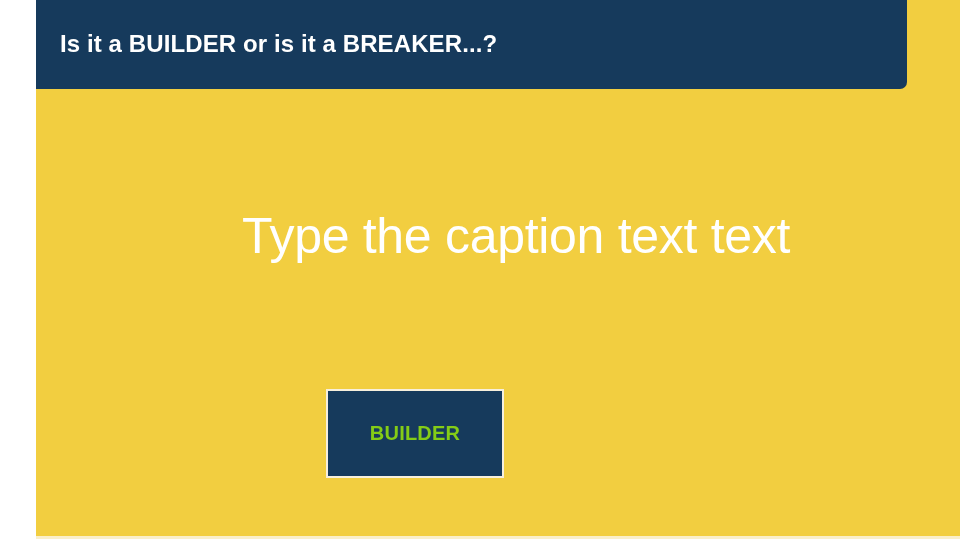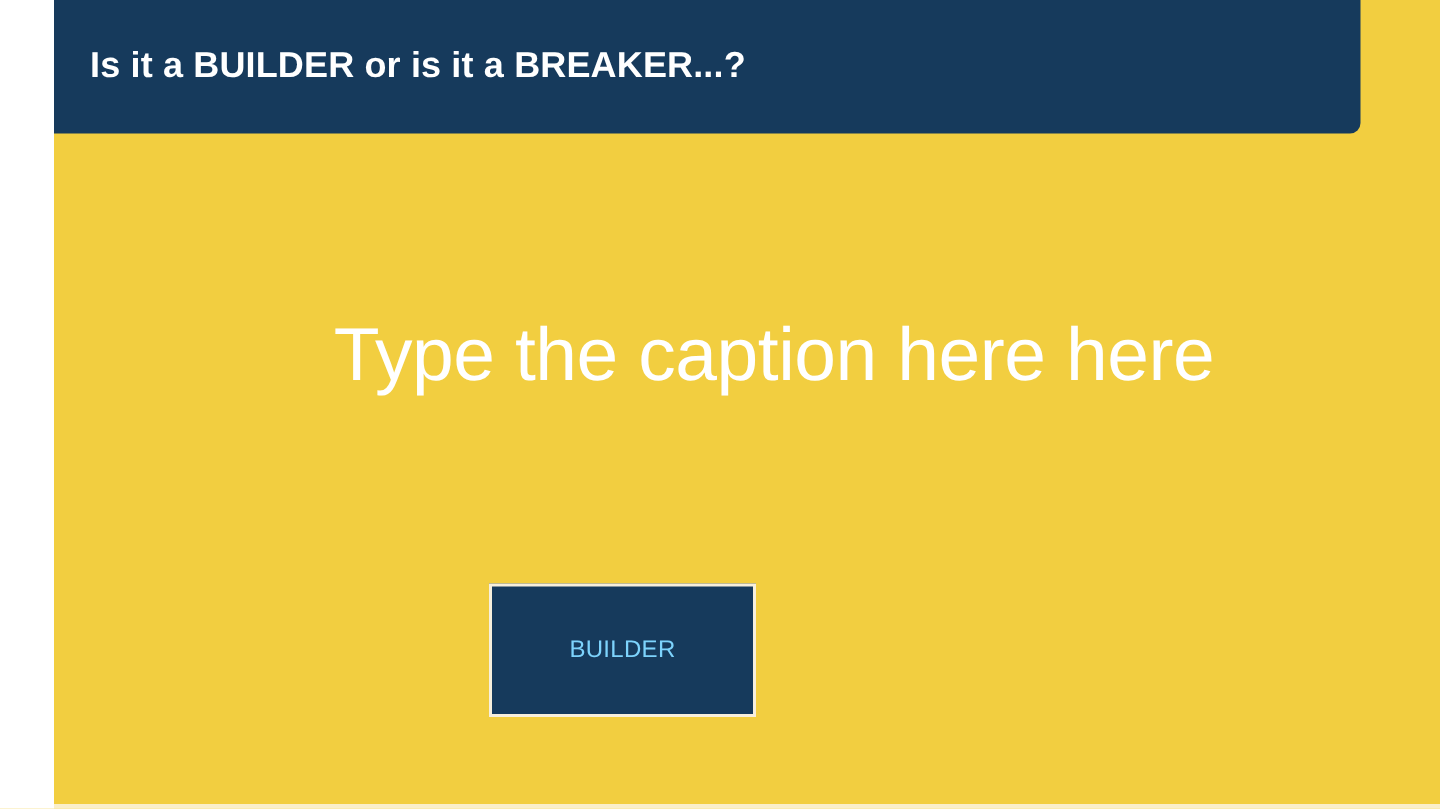--- a/index.html
+++ b/index.html
@@ -111,39 +111,39 @@
   }
   #btn-builder {
     left: 0;
     width: 178px;
   }
   #btn-breaker {
     left: 218px;
     width: 177px;
   }
   .choice-label {
-    color: #7dd3fc;
-    font-size: 16px;
-    font-weight: normal;
+    color: #84cc16;
+    font-size: 20px;
+    font-weight: bold;
     letter-spacing: 0.2px;
     white-space: nowrap;
     font-family: "Liberation Sans", sans-serif;
   }
 </style>
 </head>
 <body>
 
 <div id="slide">
 
   <div id="title-bar">
     <div id="title-text">Is it a BUILDER or is it a BREAKER...?</div>
   </div>
 
   <div id="caption-area">
-    <div id="caption-text">Type the caption here here</div>
+    <div id="caption-text">Type the caption text text</div>
   </div>
 
   <div id="choice-row">
     <div class="choice-btn" id="btn-builder">
       <span class="choice-label">BUILDER</span>
     </div>
   </div>
 
   <div id="edge-right"></div>
   <div id="edge-bottom"></div>

